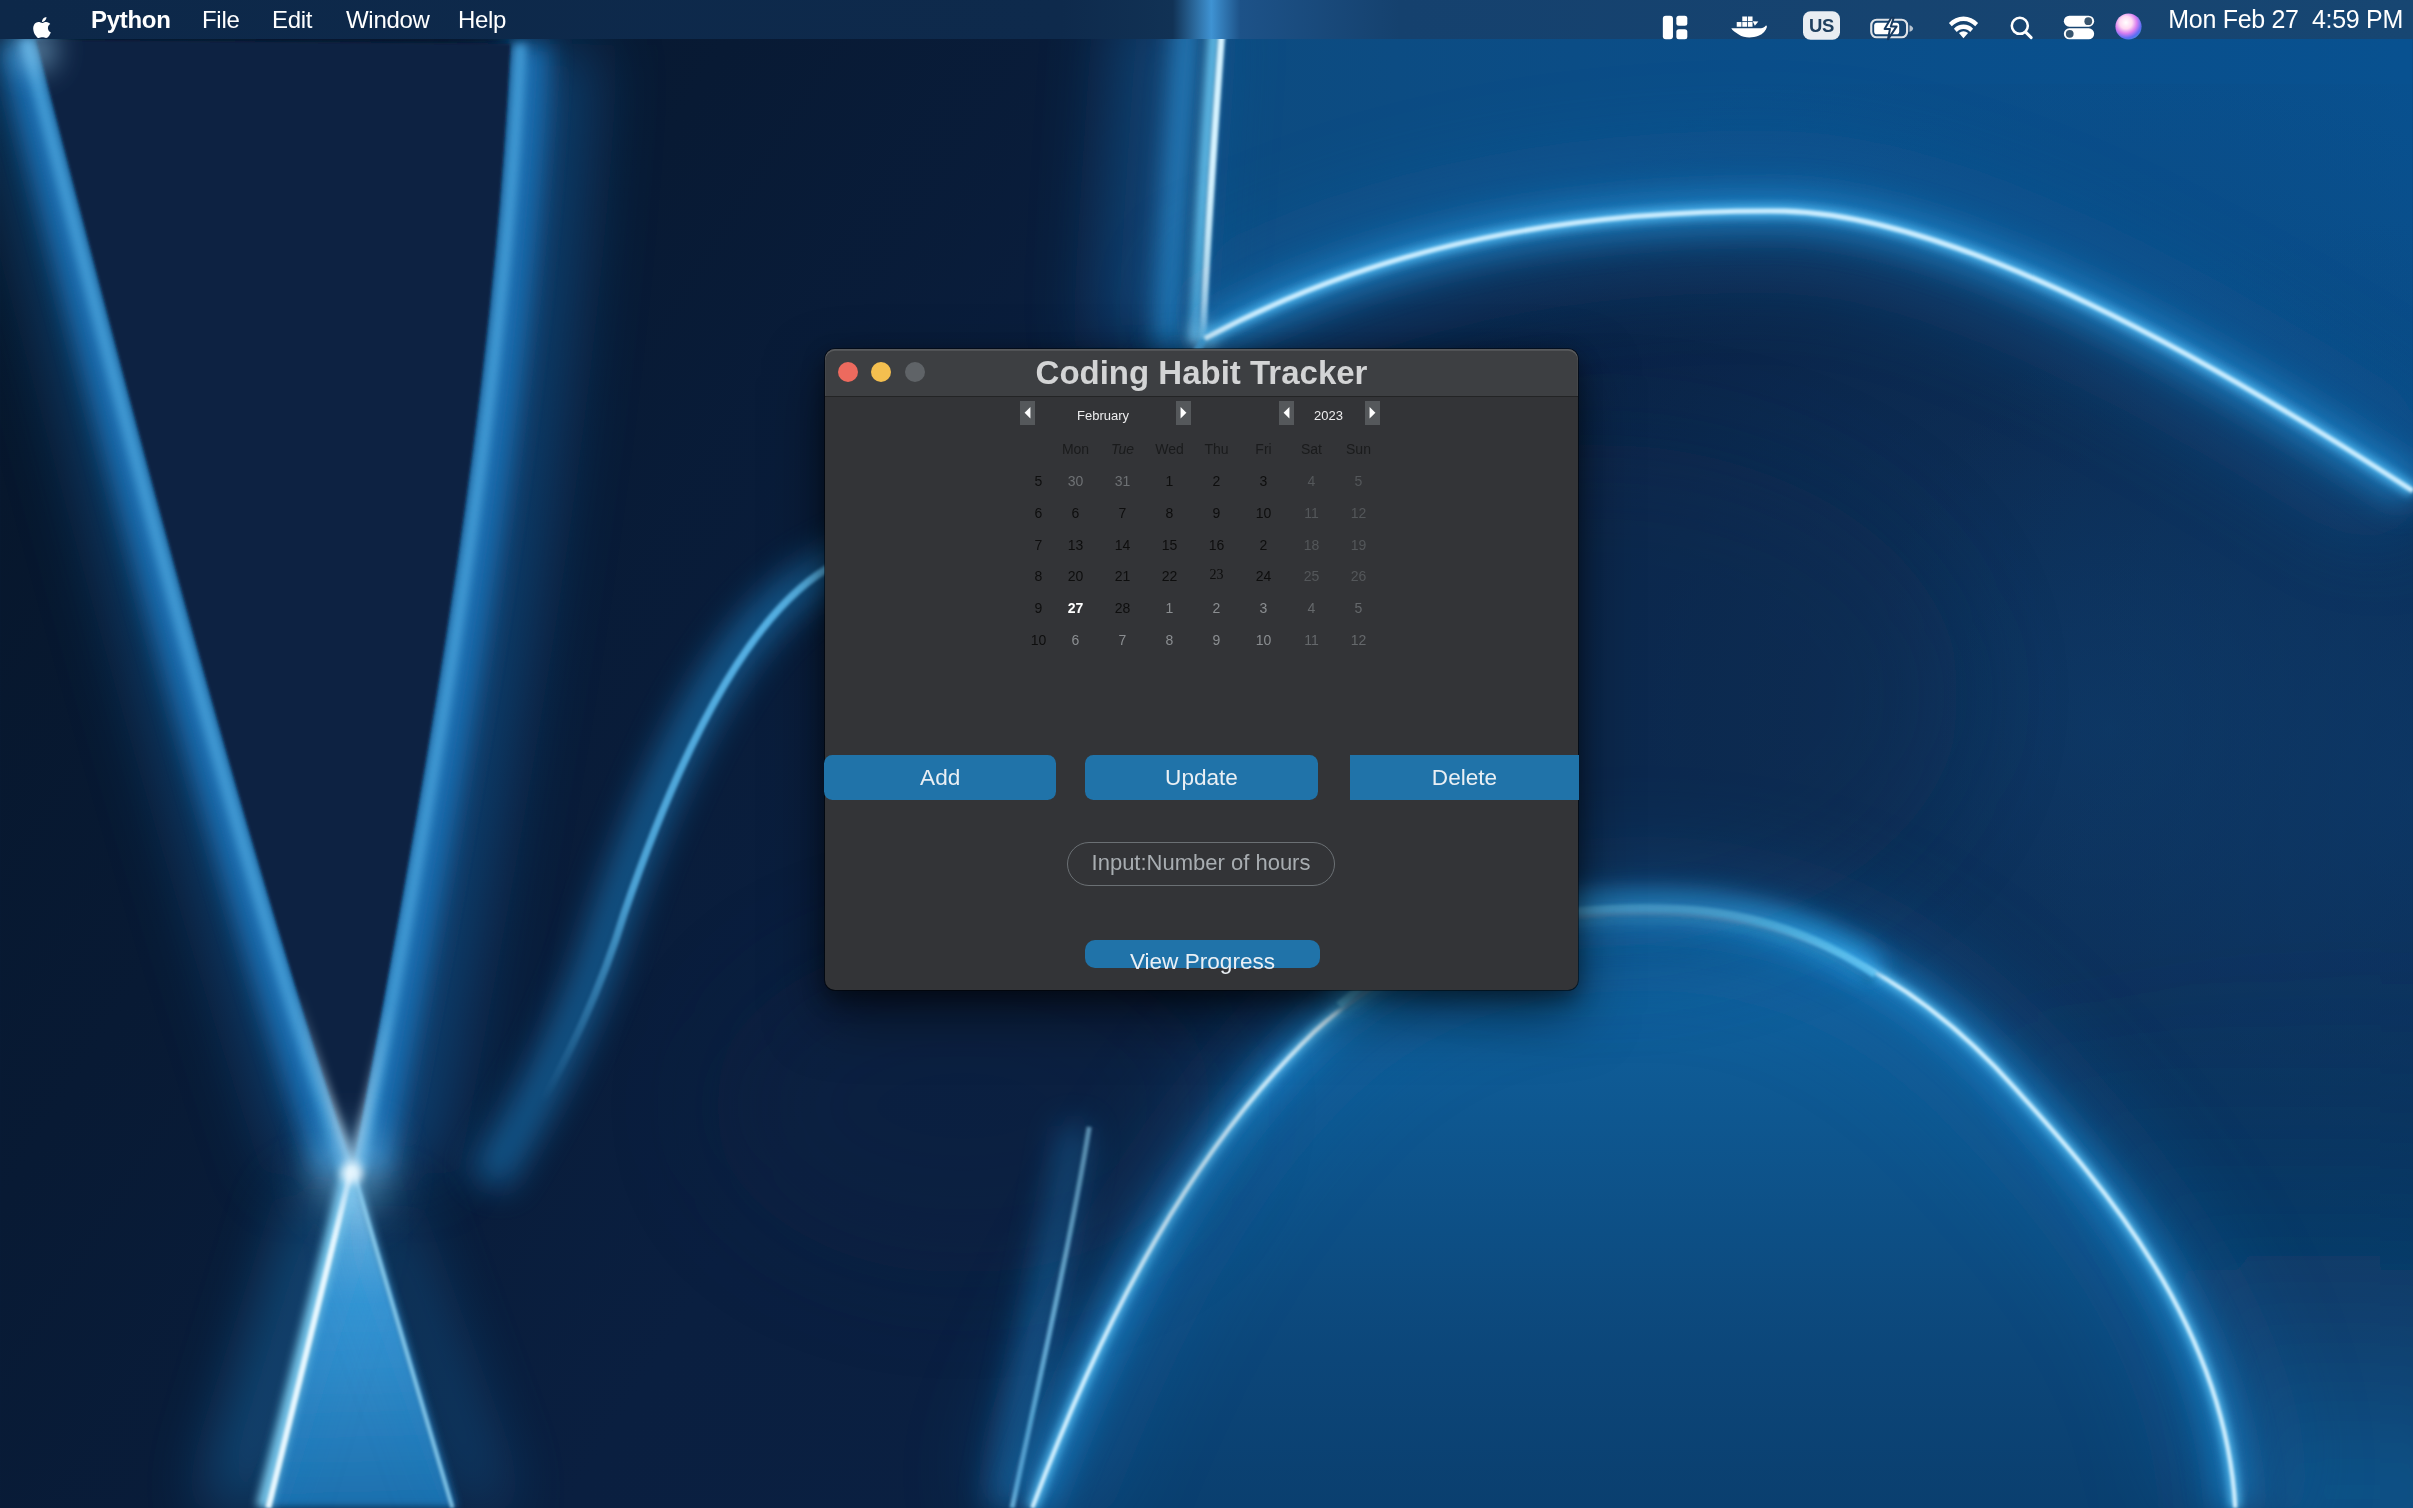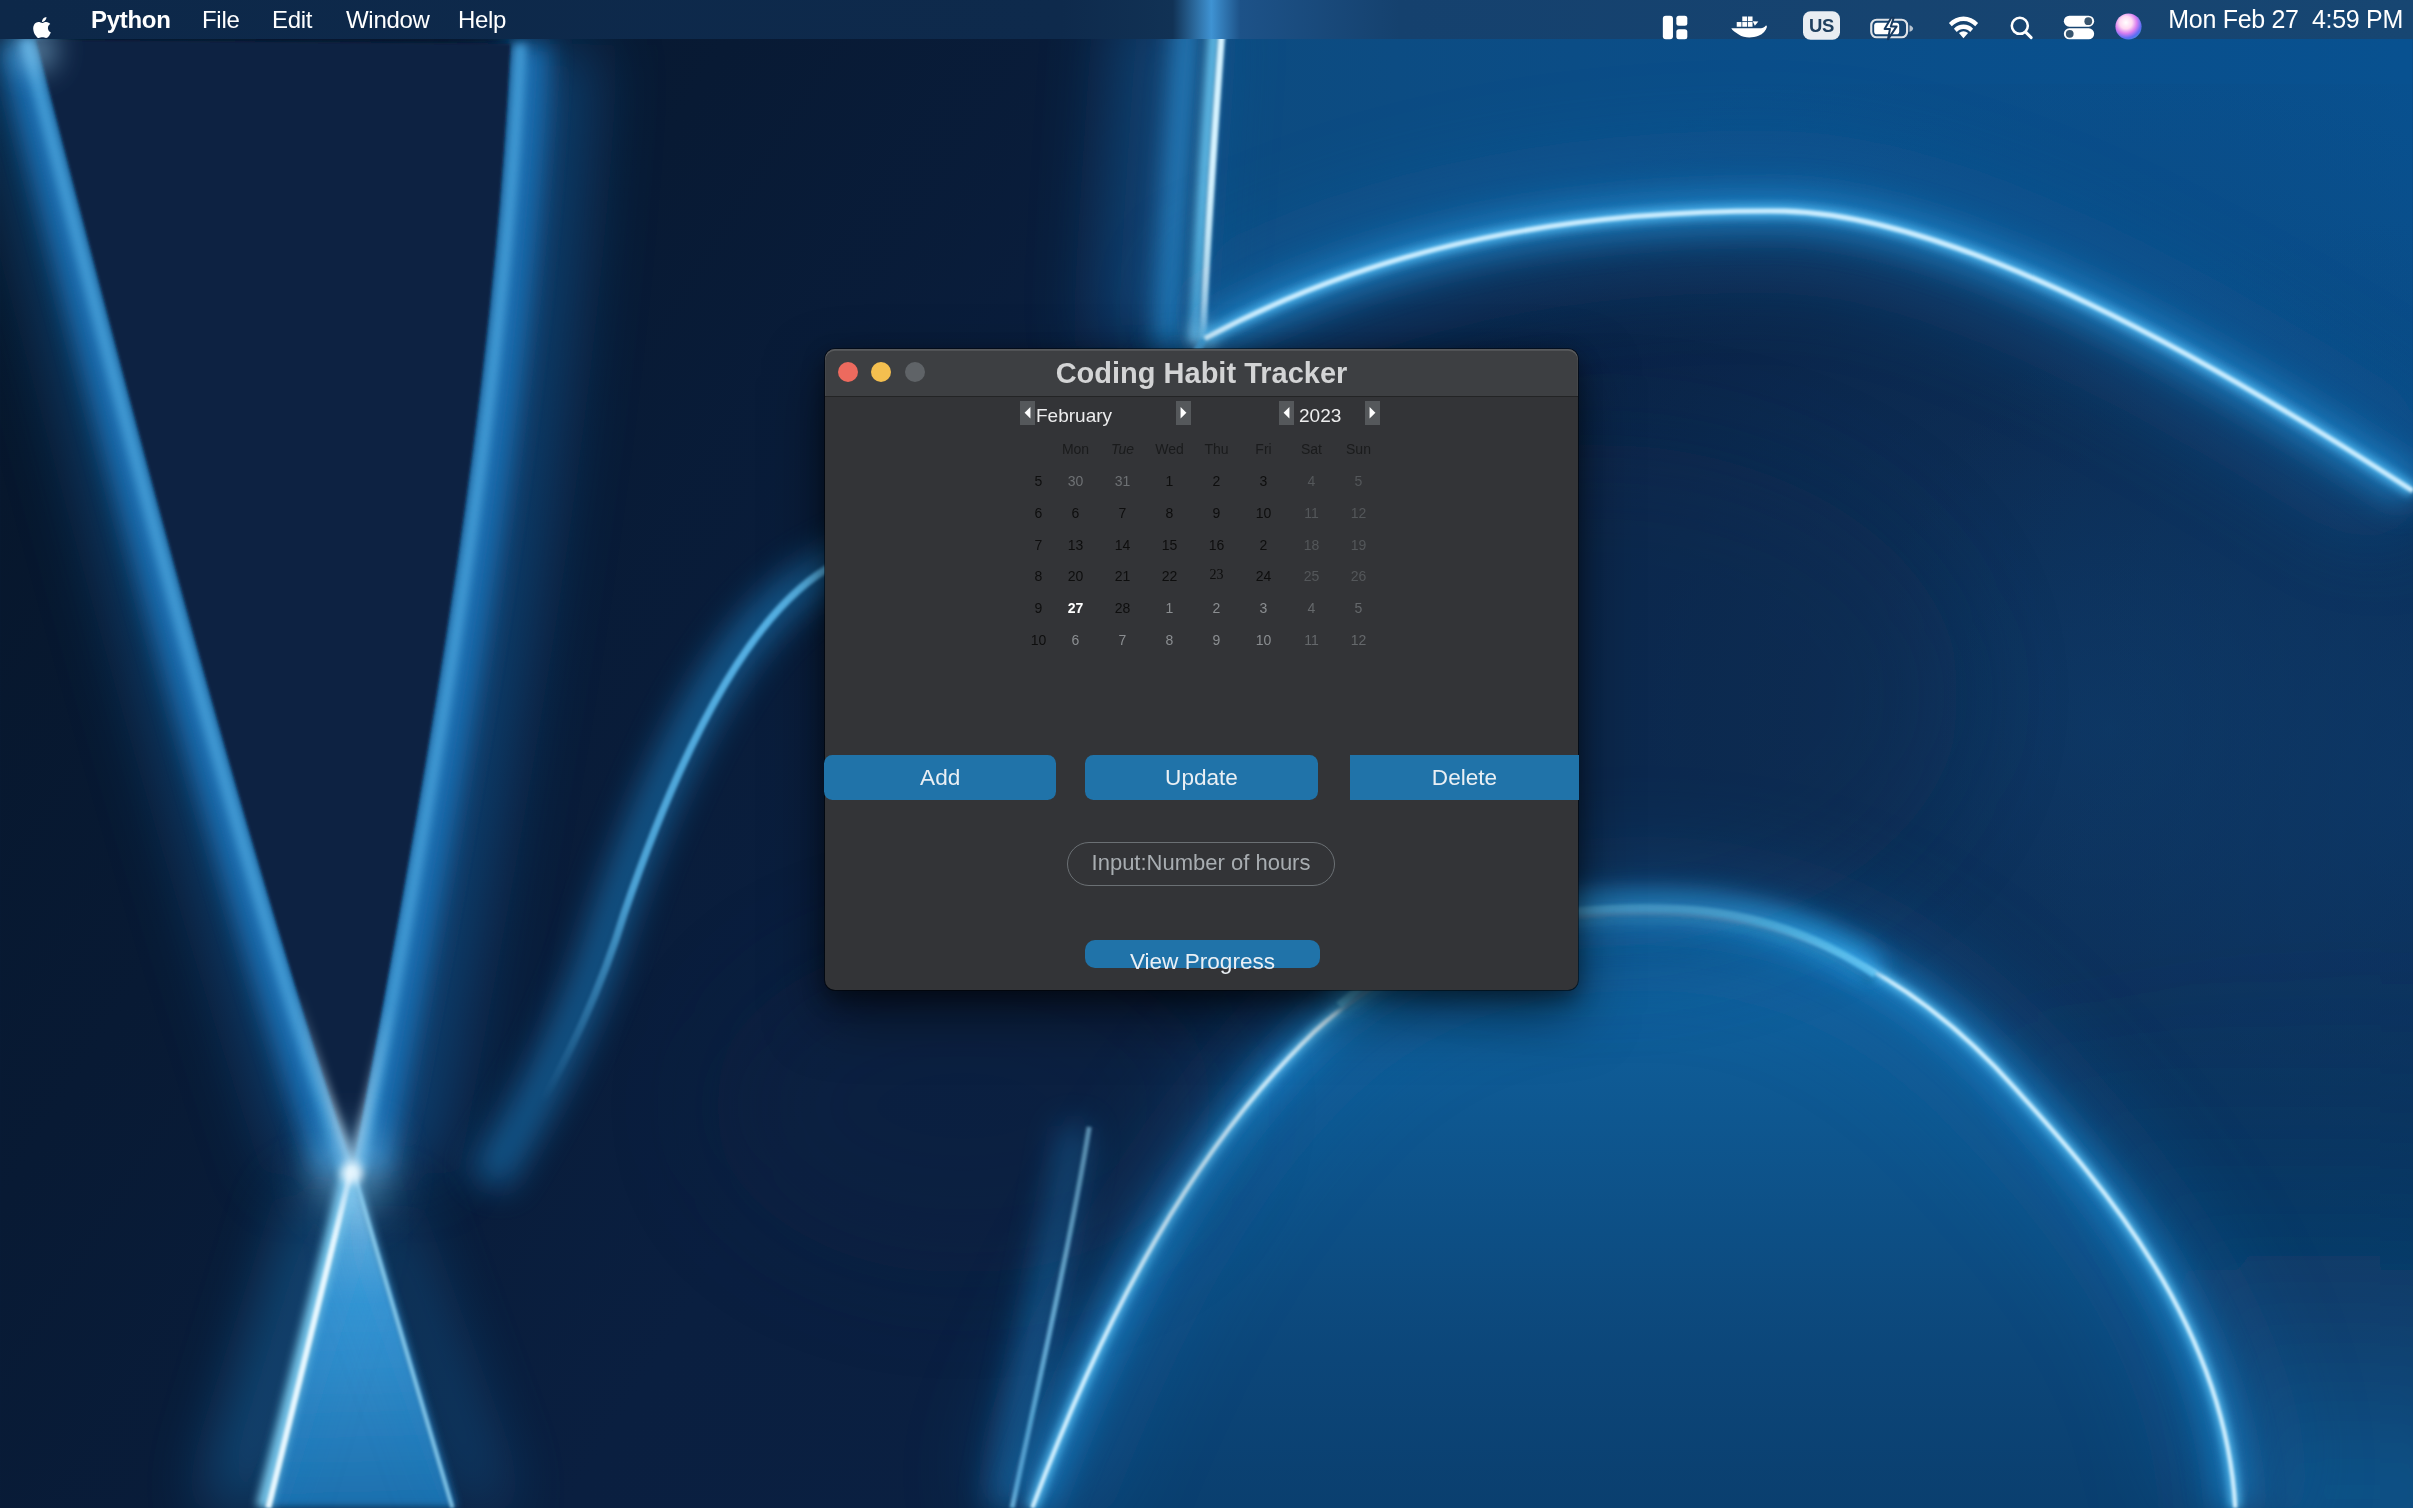--- a/index.html
+++ b/index.html
@@ -14,24 +14,24 @@
   .mitem { position:absolute; top:0; height:39px; line-height:39px; font-size:24px; color:#fff; letter-spacing:-0.3px; }
   
   #win { position:absolute; left:825px; top:349px; width:753px; height:641px;
     border-radius:10px; background:#333437;
     box-shadow:0 0 0 0.8px rgba(0,0,0,0.6), 0 25px 59px rgba(0,0,0,0.5), 0 8.4px 22px rgba(0,0,0,0.42); }
   #titlebar { position:absolute; left:0; top:0; width:753px; height:48px;
     background:#3d3f42; border-radius:10px 10px 0 0; border-bottom:1.7px solid #232425;
     box-shadow: inset 0 1.7px 0 rgba(255,255,255,0.14), inset 0.8px 0 0 rgba(255,255,255,0.05), inset -0.8px 0 0 rgba(255,255,255,0.05); }
   .tl { position:absolute; top:13.4px; width:20px; height:20px; border-radius:50%; }
   #title { position:absolute; left:0; top:0; width:753px; height:48px; line-height:48px;
-    text-align:center; font-size:29px; font-weight:bold; color:#d3d4d5; }
+    text-align:center; font-size:33px; font-weight:bold; color:#d3d4d5; }
   .navbtn { position:absolute; width:15px; height:23.5px; background:#55585b; }
   .navbtn svg { position:absolute; left:0; top:0; }
-  .hdrtxt { position:absolute; height:25px; line-height:25px; text-align:left; font-size:19px; color:#ededee; }
+  .hdrtxt { position:absolute; height:25px; line-height:25px; text-align:center; font-size:13px; color:#ededee; }
   .cal { position:absolute; width:47px; height:25px; line-height:25px; text-align:center; font-size:14px; }
   .dh { color:#1a1b1c; }
   .wk { color:#0e0e0e; }
   .d0 { color:#0e0e0e; }           
   .dwe { color:#54575a; }          
   .dpm { color:#6e7174; }          
   .dnm { color:#8b8e91; }          
   .dnw { color:#65686b; }          
   .dsel { color:#ffffff; font-weight:bold; }
   .bluebtn { position:absolute; background:#2073a9; color:#e9eff4; text-align:center;

